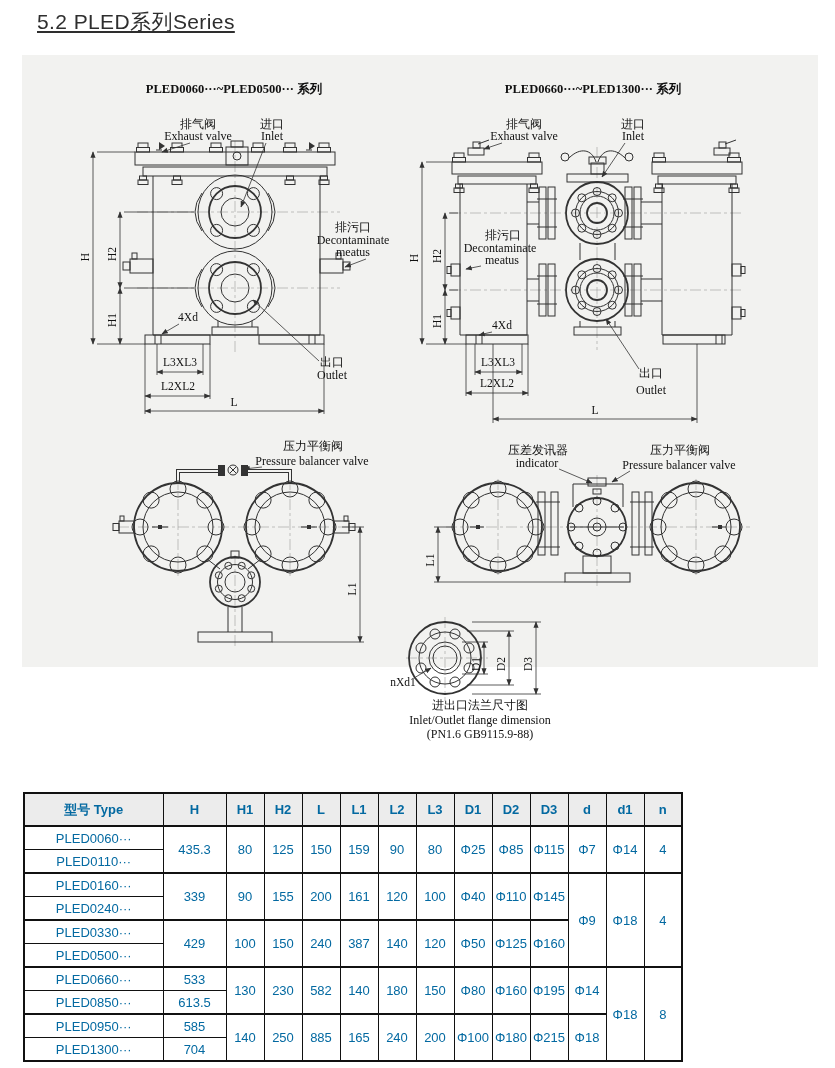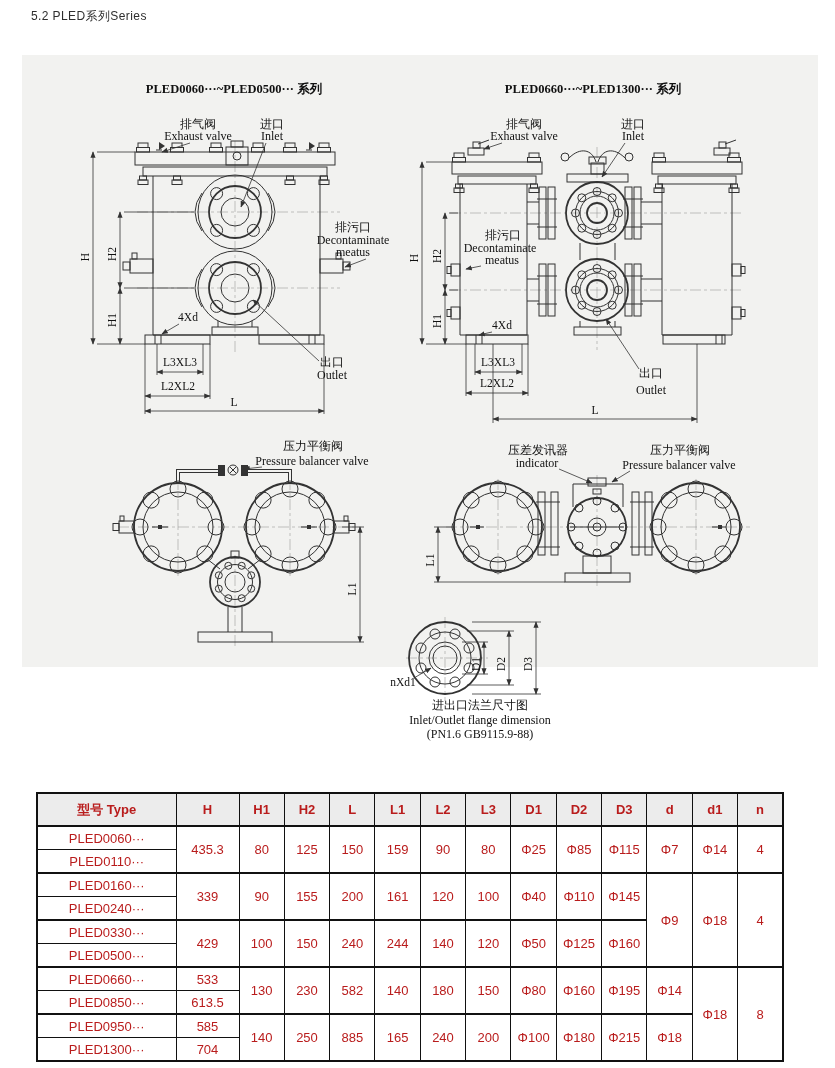--- a/index.html
+++ b/index.html
@@ -1,34 +1,34 @@
 <!DOCTYPE html>
 <html><head>
 <meta charset="utf-8">
 <style>
   html,body{margin:0;padding:0;background:#ffffff;}
   .page{position:relative;width:835px;height:1068px;background:#ffffff;overflow:hidden;
         font-family:"Liberation Sans",sans-serif;}
-  .heading{position:absolute;left:31px;top:8px;font-size:12px;color:#2e2e2e;letter-spacing:.4px;}
+  .heading{position:absolute;left:37px;top:8px;font-size:21px;color:#2e2e2e;letter-spacing:.4px;text-decoration:underline;}
   .panel{position:absolute;left:22px;top:55px;width:796px;height:612px;background:#f2f2f0;}
   
   .s{stroke:#333;stroke-width:1;fill:none}
   .s2{stroke:#333;stroke-width:1.8;fill:none}
   .f{fill:#333}
   .cl{stroke:#9a9a9a;stroke-width:.6;fill:none;stroke-dasharray:11 3 3 3}
   .dim{stroke:#333;stroke-width:.8;fill:none}
   .pipe-o{stroke:#333;stroke-width:4;fill:none}
   .pipe-i{stroke:#f2f2f0;stroke-width:2;fill:none}
   text{fill:#111}
   .tl{font:12px "Liberation Serif",serif}
   .tt{font:bold 12.5px "Liberation Serif",serif}
   .dm{font:11.5px "Liberation Serif",serif}
   
-  table.dims{position:absolute;left:23px;top:792px;width:748px;border-collapse:collapse;
-             table-layout:fixed;border:2px solid #111;font-size:13px;color:#b91c1c;margin-left:13px;}
+  table.dims{position:absolute;left:23px;top:792px;width:660px;border-collapse:collapse;
+             table-layout:fixed;border:2px solid #111;font-size:13px;color:#0369a1;}
   table.dims th{background:#ececec;border:1px solid #111;border-bottom:2px solid #111;
                 height:31px;font-weight:bold;text-align:center;padding:0;}
   table.dims td{background:#fff;border:1px solid #111;height:22px;text-align:center;
                 vertical-align:middle;padding:0;}
   table.dims td.bb{border-bottom-width:2px;}
 </style>
 </head>
 <body>
 
 <div class="page">
@@ -509,21 +509,21 @@
         </tr>
         <tr>
           <td class="bb">PLED0240···</td>
         </tr>
         <tr>
           <td>PLED0330···</td>
           <td rowspan="2" class="bb">429</td>
           <td rowspan="2" class="bb">100</td>
           <td rowspan="2" class="bb">150</td>
           <td rowspan="2" class="bb">240</td>
-          <td rowspan="2" class="bb">244</td>
+          <td rowspan="2" class="bb">387</td>
           <td rowspan="2" class="bb">140</td>
           <td rowspan="2" class="bb">120</td>
           <td rowspan="2" class="bb">Φ50</td>
           <td rowspan="2" class="bb">Φ125</td>
           <td rowspan="2" class="bb">Φ160</td>
         </tr>
         <tr>
           <td class="bb">PLED0500···</td>
         </tr>
         <tr>

